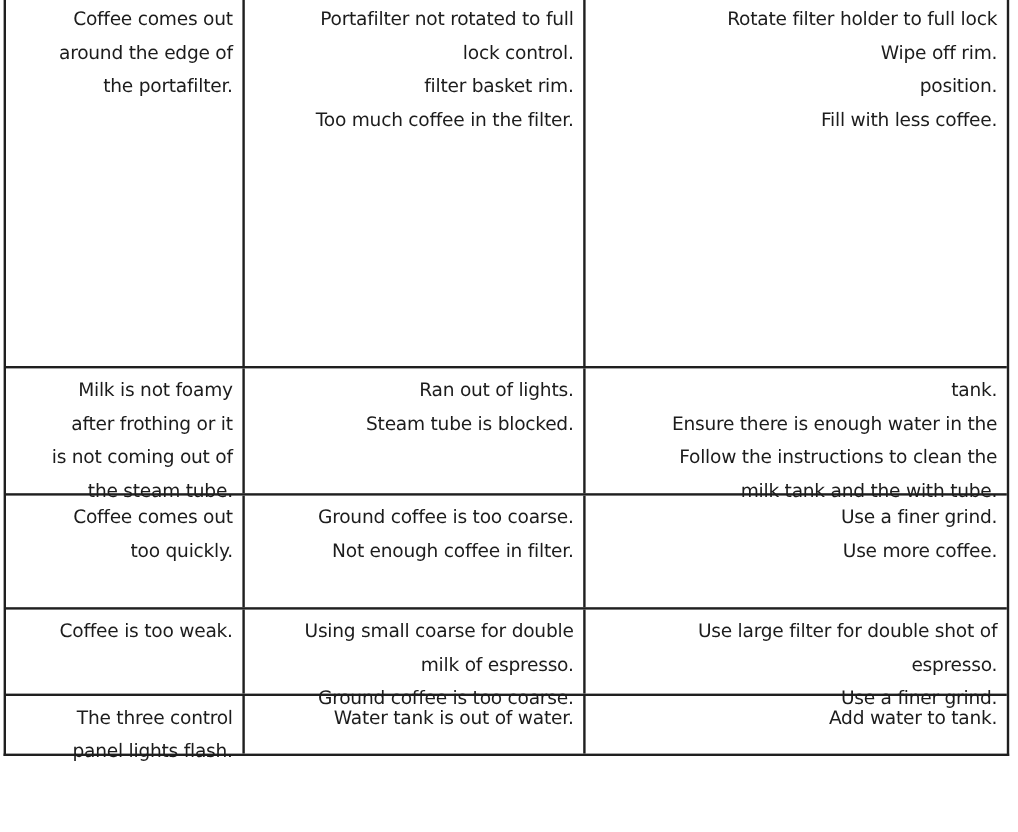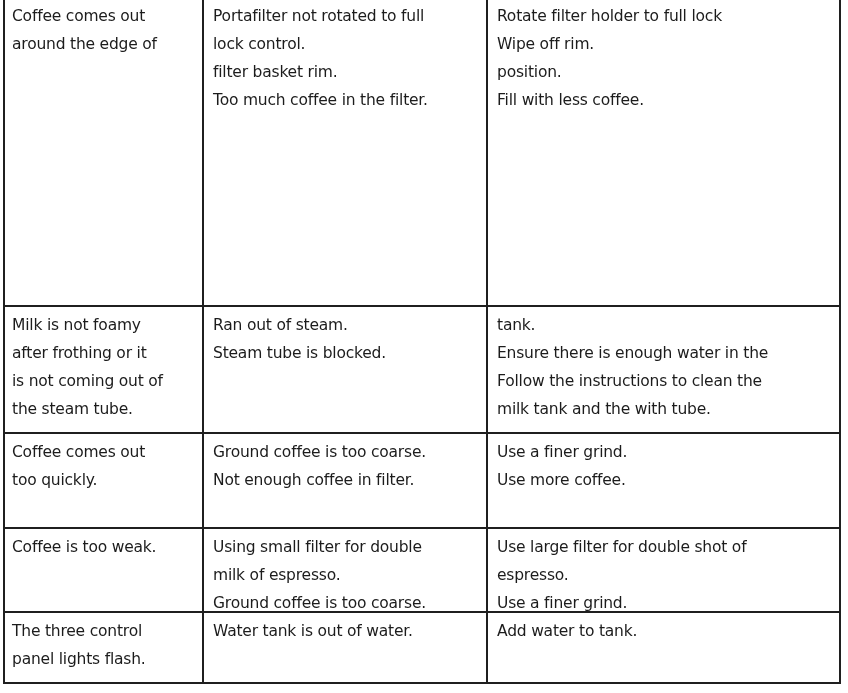--- a/index.html
+++ b/index.html
@@ -34,55 +34,56 @@
     .cell {
       box-sizing: border-box;
       padding: 4px 8px 0 8px;
       font-size: 15.5px;
       line-height: 28px;
       letter-spacing: -0.2px;
     }
     .c1 { width: 199px; border-right: 2px solid #1f1f1f; padding-left: 7px; }
     .c2 { width: 284px; border-right: 2px solid #1f1f1f; padding-left: 9px; }
     .c3 { flex: 1; padding-left: 9px; }
-    .line { display: block; white-space: nowrap; }
+    .line { display: block; white-space: nowrap; text-align: right; }
   </style>
 </head>
 <body>
 
 <div class="table">
 
   <div class="row" style="height:307px;">
     <div class="cell c1">
       <span class="line">Coffee comes out</span>
       <span class="line">around the edge of</span>
+      <span class="line">the portafilter.</span>
     </div>
     <div class="cell c2">
       <span class="line">Portafilter not rotated to full</span>
       <span class="line">lock control.</span>
       <span class="line">filter basket rim.</span>
       <span class="line">Too much coffee in the filter.</span>
     </div>
     <div class="cell c3">
       <span class="line">Rotate filter holder to full lock</span>
       <span class="line">Wipe off rim.</span>
       <span class="line">position.</span>
       <span class="line">Fill with less coffee.</span>
     </div>
   </div>
 
-  <div class="row" style="height:127px;">
+  <div class="row" style="height:106px;">
     <div class="cell c1">
       <span class="line">Milk is not foamy</span>
       <span class="line">after frothing or it</span>
       <span class="line">is not coming out of</span>
       <span class="line">the steam tube.</span>
     </div>
     <div class="cell c2">
-      <span class="line">Ran out of steam.</span>
+      <span class="line">Ran out of lights.</span>
       <span class="line">Steam tube is blocked.</span>
     </div>
     <div class="cell c3">
       <span class="line">tank.</span>
       <span class="line">Ensure there is enough water in the</span>
       <span class="line">Follow the instructions to clean the</span>
       <span class="line">milk tank and the with tube.</span>
     </div>
   </div>
 
@@ -94,37 +95,37 @@
     <div class="cell c2">
       <span class="line">Ground coffee is too coarse.</span>
       <span class="line">Not enough coffee in filter.</span>
     </div>
     <div class="cell c3">
       <span class="line">Use a finer grind.</span>
       <span class="line">Use more coffee.</span>
     </div>
   </div>
 
-  <div class="row" style="height:84px;">
+  <div class="row" style="height:72px;">
     <div class="cell c1">
       <span class="line">Coffee is too weak.</span>
     </div>
     <div class="cell c2">
-      <span class="line">Using small filter for double</span>
+      <span class="line">Using small coarse for double</span>
       <span class="line">milk of espresso.</span>
       <span class="line">Ground coffee is too coarse.</span>
     </div>
     <div class="cell c3">
       <span class="line">Use large filter for double shot of</span>
       <span class="line">espresso.</span>
       <span class="line">Use a finer grind.</span>
     </div>
   </div>
 
-  <div class="row" style="height:71px;">
+  <div class="row" style="height:50px;">
     <div class="cell c1">
       <span class="line">The three control</span>
       <span class="line">panel lights flash.</span>
     </div>
     <div class="cell c2">
       <span class="line">Water tank is out of water.</span>
     </div>
     <div class="cell c3">
       <span class="line">Add water to tank.</span>
     </div>

